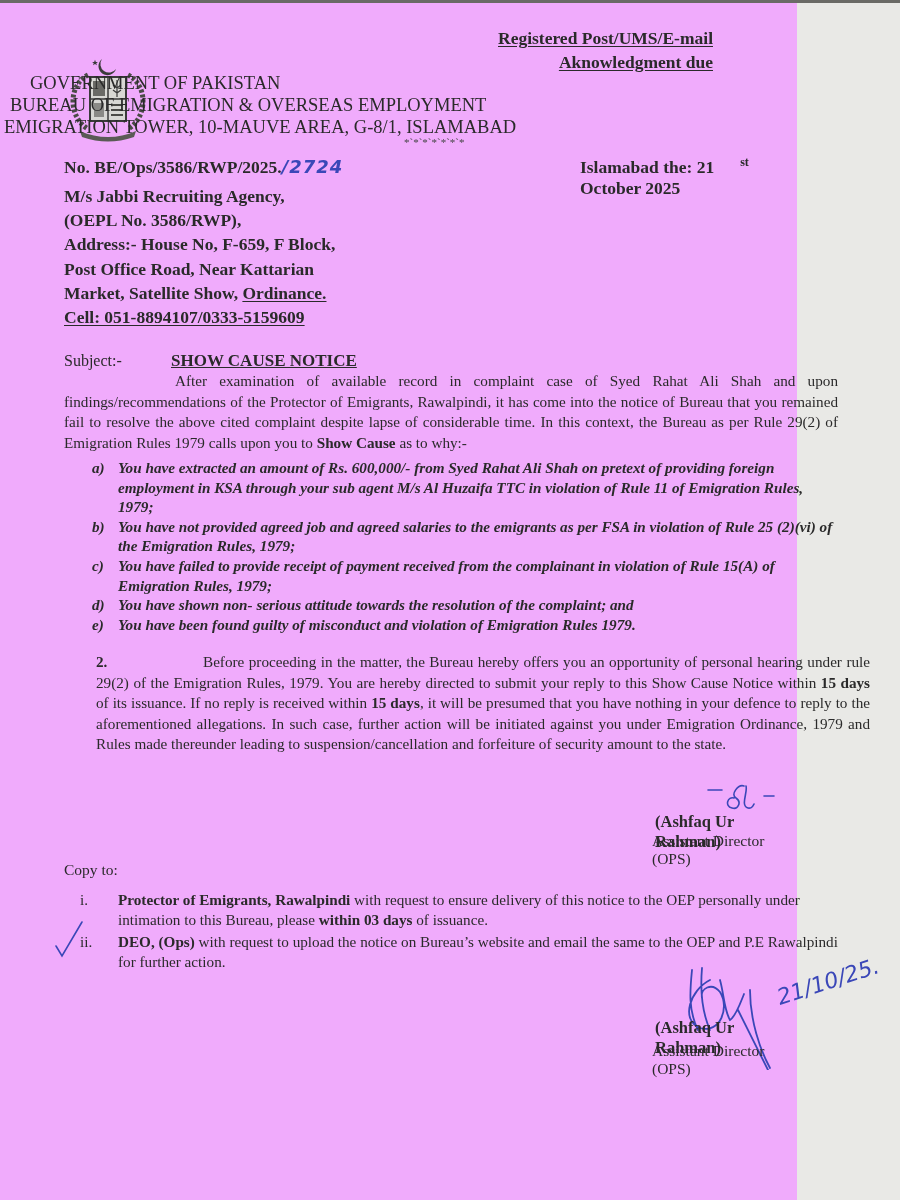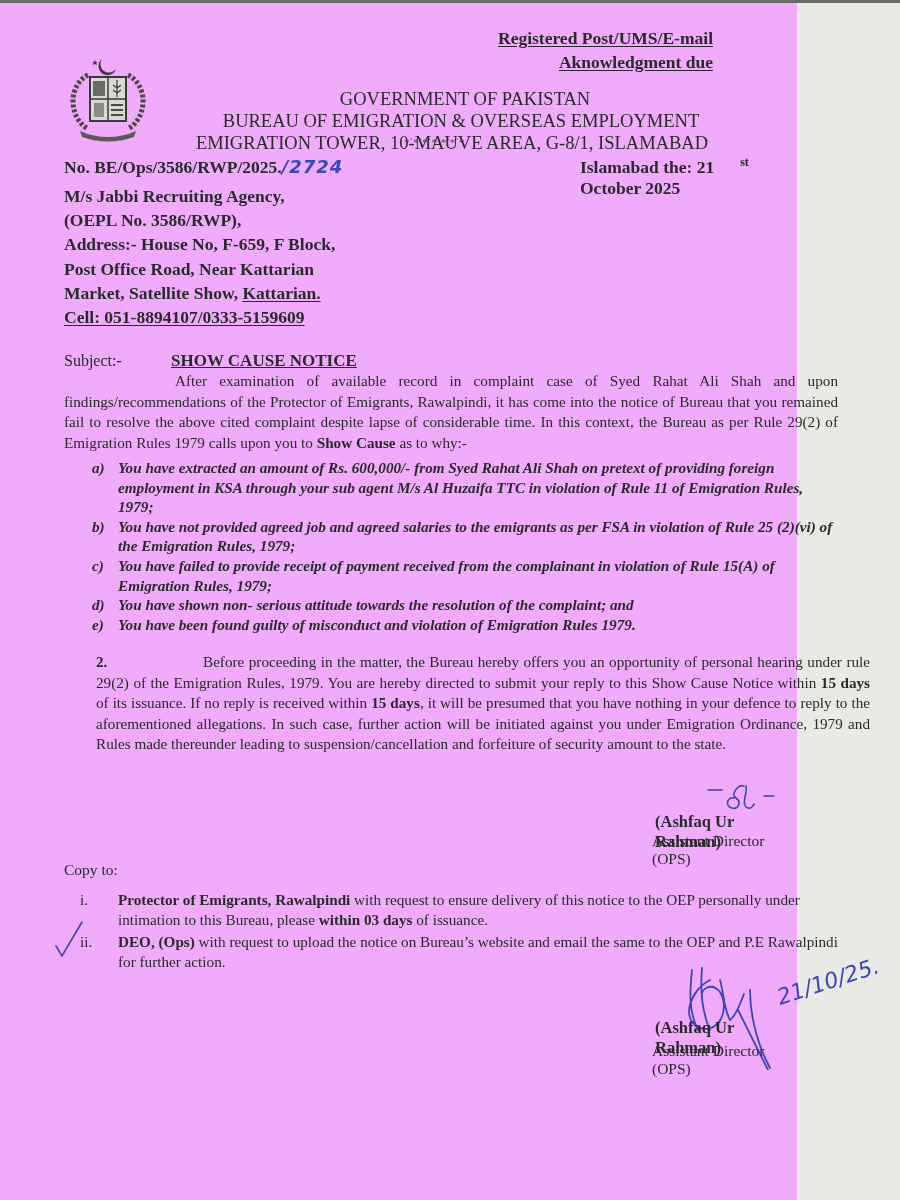--- a/index.html
+++ b/index.html
@@ -10,23 +10,23 @@
     color: #2a2a2a;
     position: relative;
   }
   .page { position: absolute; left: 0; top: 0; width: 797px; height: 1200px; background: #f0abfc; }
   .topedge { position: absolute; left: 0; top: 0; width: 900px; height: 3px; background: #6a6a66; }
   .abs { position: absolute; }
   .b { font-weight: bold; }
   .u { text-decoration: underline; text-underline-offset: 2px; }
   .registered { right: 84px; top: 26px; font-size: 17.5px; font-weight: bold; text-align: right; line-height: 24px; }
   .emblem { left: 58px; top: 55px; width: 100px; height: 90px; }
-  .hdr { left: 0; width: 900px; text-align: center; font-size: 18.5px; line-height: 22px; margin-top: 16px; }
+  .hdr { left: 0; width: 900px; text-align: left; font-size: 18.5px; line-height: 22px; }
   .hdr1 { top: 72px; padding-left: 30px; box-sizing: border-box; }
-  .hdr2 { top: 94px; padding-left: 22px; box-sizing: border-box; }
+  .hdr2 { top: 94px; padding-left: 10px; box-sizing: border-box; }
   .hdr3 { top: 116px; padding-left: 4px; box-sizing: border-box; }
   .stars { top: 136px; left: 404px; font-size: 11px; letter-spacing: 0px; color: #444; }
   .refno { left: 64px; top: 156px; font-size: 17.5px; font-weight: bold; }
   .hand { font-family: "DejaVu Sans", sans-serif; color: #3a47b8; font-weight: bold; font-size: 18px; font-style: italic; letter-spacing: 1px; }
   .dateline { left: 580px; top: 155px; font-size: 17.5px; font-weight: bold; }
   .dateline sup { font-size: 12px; margin-left: 26px; }
   .addr { left: 64px; top: 184px; font-size: 17.5px; font-weight: bold; line-height: 24.2px; }
   .subject-lbl { left: 64px; top: 352px; font-size: 16px; }
   .subject { left: 171px; top: 351px; font-size: 17px; font-weight: bold; text-decoration: underline; }
   .para { left: 64px; width: 774px; font-size: 15.2px; line-height: 20.5px; text-align: justify; }
@@ -84,21 +84,21 @@
 
   <div class="abs dateline">
     <span>Islamabad the: 21</span><sup>st</sup><span> October 2025</span>
   </div>
 
   <div class="abs addr">
     <div>M/s Jabbi Recruiting Agency,</div>
     <div>(OEPL No. 3586/RWP),</div>
     <div>Address:- House No, F-659, F Block,</div>
     <div>Post Office Road, Near Kattarian</div>
-    <div><span>Market, Satellite Show, </span><span class="u">Kattarian.</span></div>
+    <div><span>Market, Satellite Show, </span><span class="u">Ordinance.</span></div>
     <div class="u">Cell: 051-8894107/0333-5159609</div>
   </div>
 
   <div class="abs subject-lbl">Subject:-</div>
   <div class="abs subject">SHOW CAUSE NOTICE</div>
 
   <div class="abs para para1">
     <span>After examination of available record in complaint case of Syed Rahat Ali Shah and upon findings/recommendations of the Protector of Emigrants, Rawalpindi, it has come into the notice of Bureau that you remained fail to resolve the above cited complaint despite lapse of considerable time. In this context, the Bureau as per Rule 29(2) of Emigration Rules 1979 calls upon you to </span><span class="b">Show Cause</span><span> as to why:-</span>
   </div>
 

